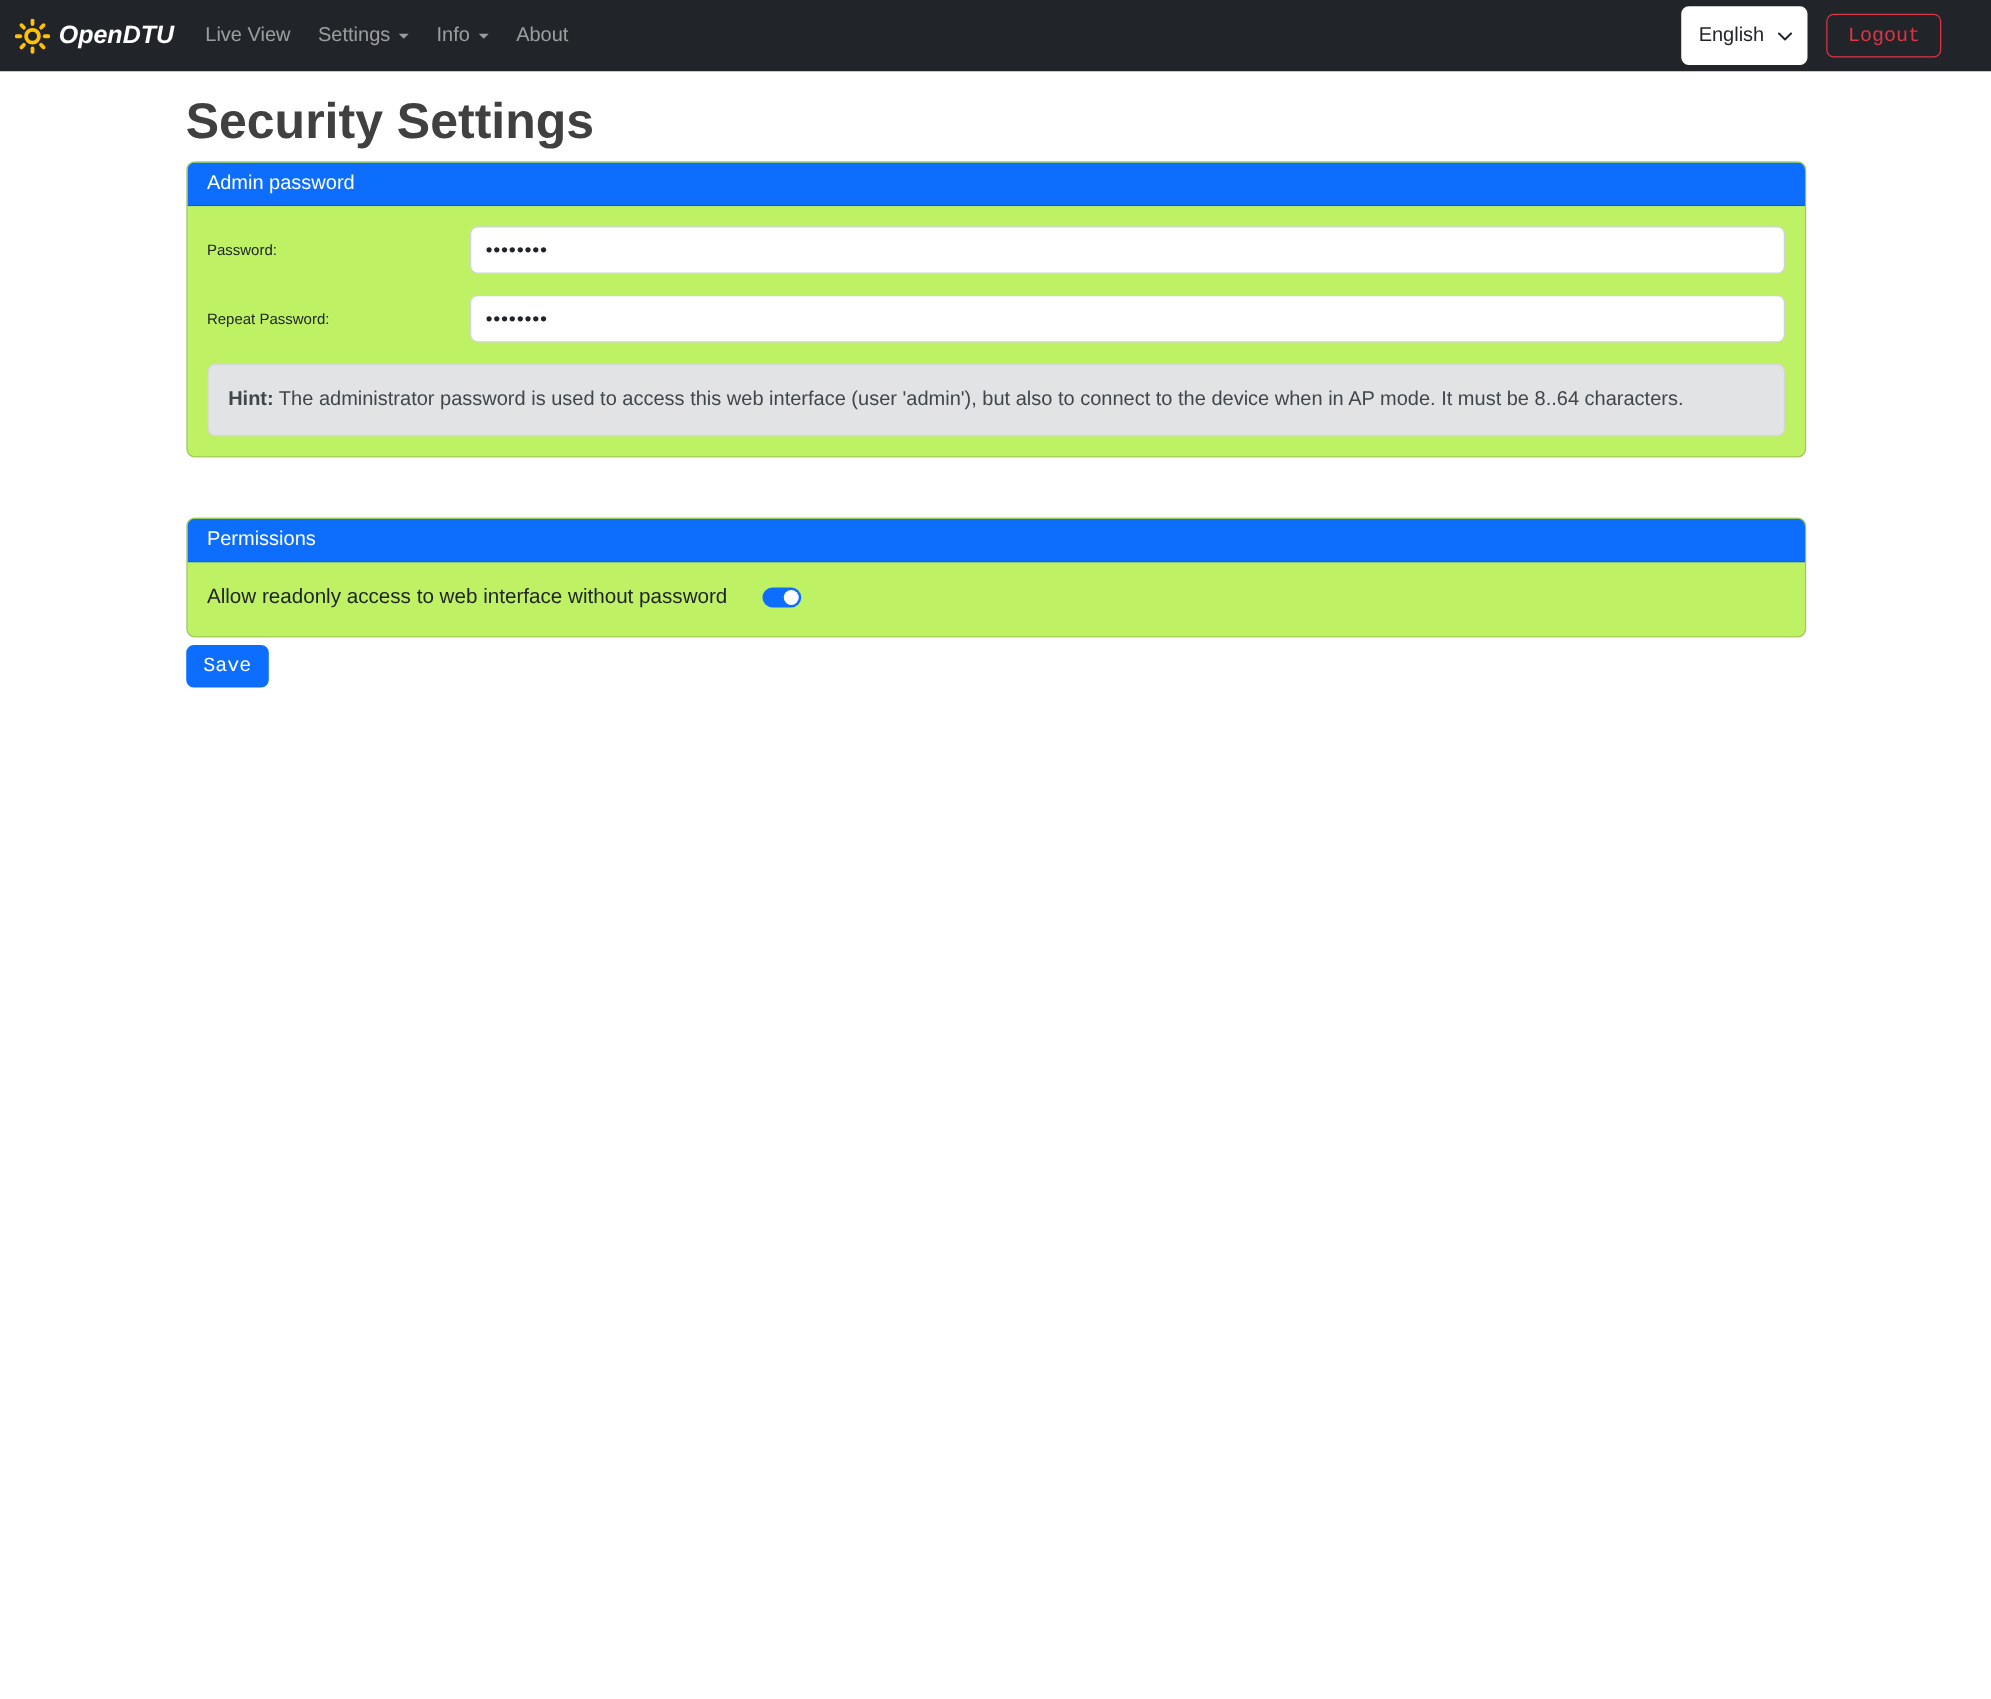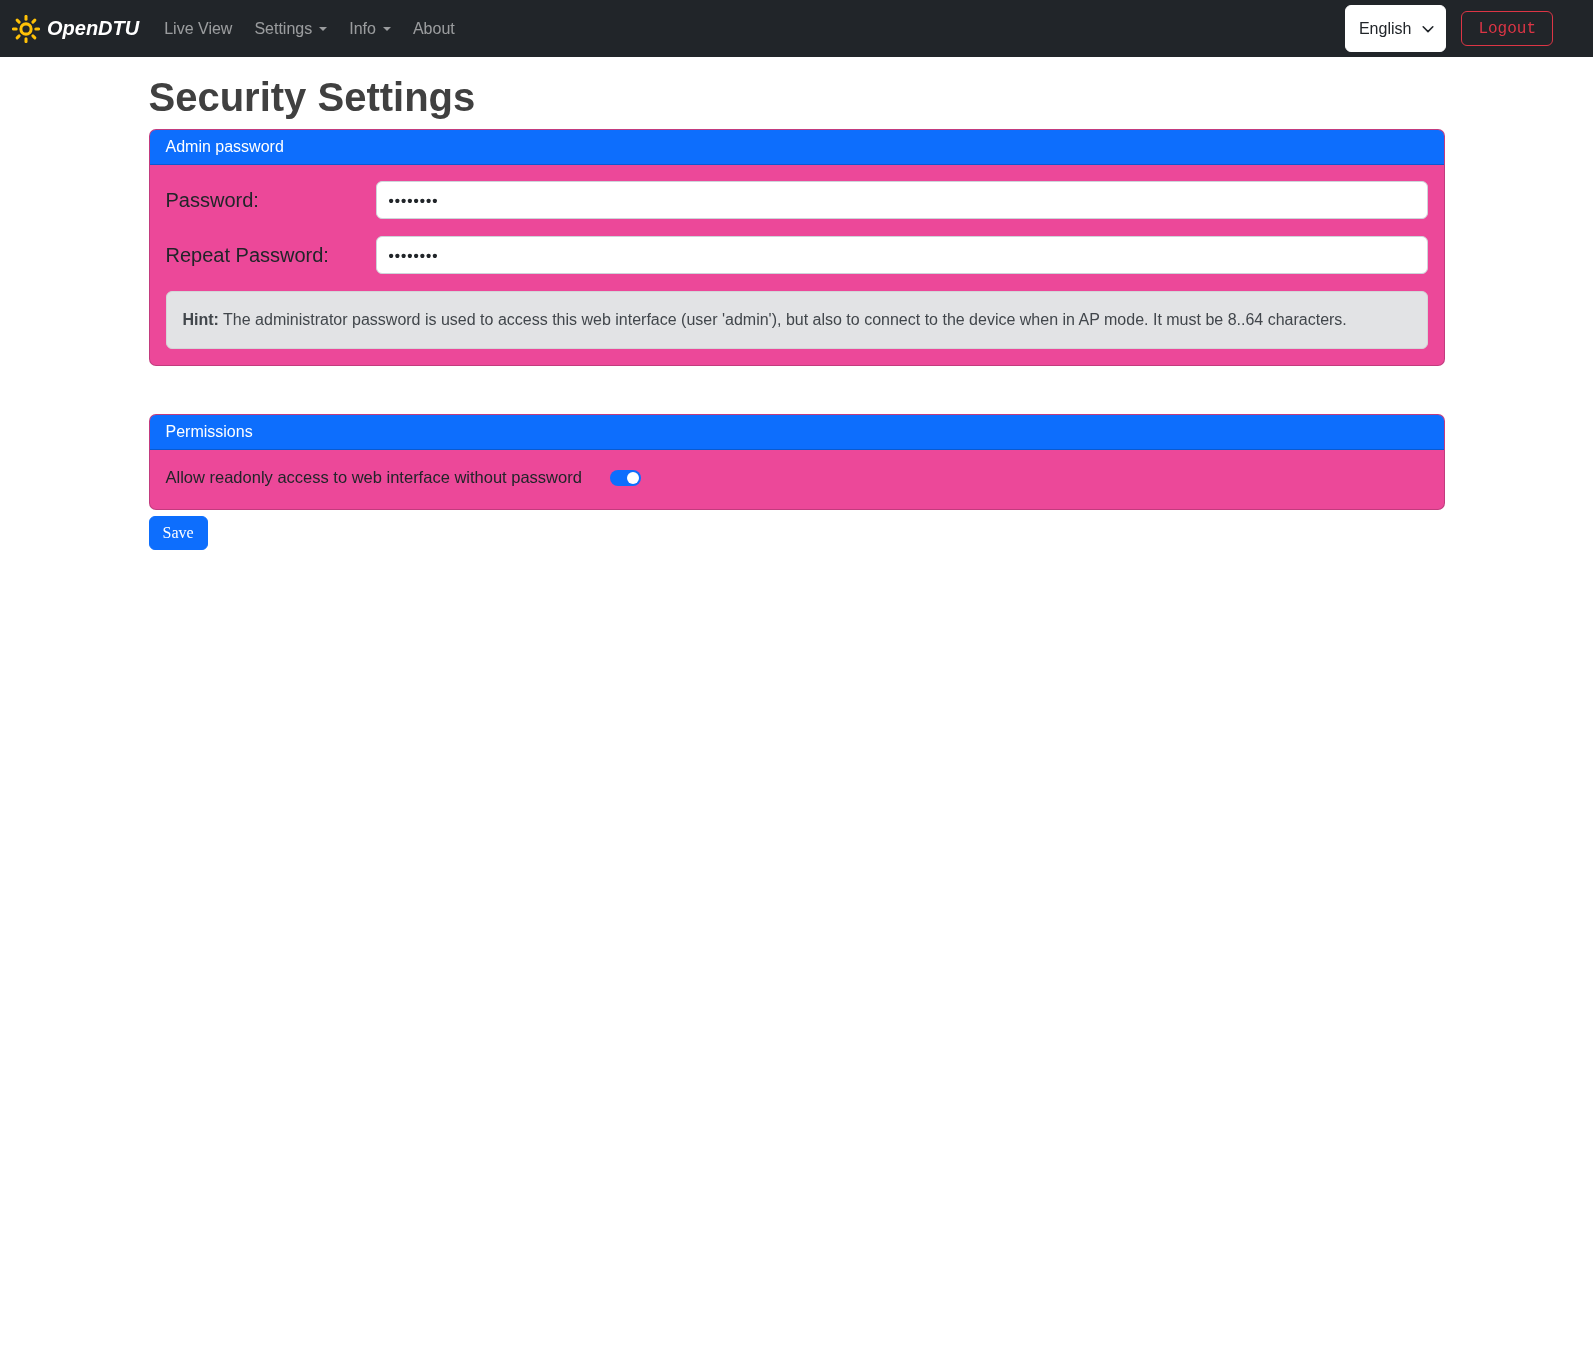--- a/index.html
+++ b/index.html
@@ -92,42 +92,42 @@
   h1.page-title {
     font-size: 40px;
     font-weight: 600;
     line-height: 1.2;
     color: #404040;
     margin: 16px 0 8px 0;
   }
 
   
   .card {
-    background: #ec4899;
+    background: #bef264;
     border: 1px solid rgba(0,0,0,0.175);
     border-radius: 7px;
   }
   .card + .card { margin-top: 48px; }
   .card-header {
     background: #0d6efd;
     color: #ffffff;
     padding: 8px 16px;
     font-size: 16px;
     border-bottom: 1px solid rgba(0,0,0,0.175);
     border-radius: 6px 6px 0 0;
   }
   .card-body { padding: 16px; }
 
   .form-row {
     display: grid;
     grid-template-columns: 210px 1fr;
     align-items: center;
     margin-bottom: 17px;
   }
-  .form-label { font-size: 20px; color: #212529; }
+  .form-label { font-size: 12px; color: #212529; }
   .form-control {
     width: 100%;
     height: 38px;
     border: 1px solid #ced4da;
     border-radius: 6px;
     padding: 6px 12px;
     font-size: 15px;
     font-family: inherit;
     color: #212529;
     font-weight: 700;
@@ -170,21 +170,21 @@
 
   
   .save-btn {
     margin-top: 6px;
     background: #0d6efd;
     color: #ffffff;
     border: 1px solid #0d6efd;
     border-radius: 6px;
     padding: 7px 13px;
     font-size: 16px;
-    font-family: Liberation Serif, serif;
+    font-family: Liberation Mono, monospace;
     cursor: pointer;
   }
 </style>
 </head>
 <body>
 
 <nav class="navbar">
   <div class="nav-left">
     <a class="brand">
       <span class="sun">

